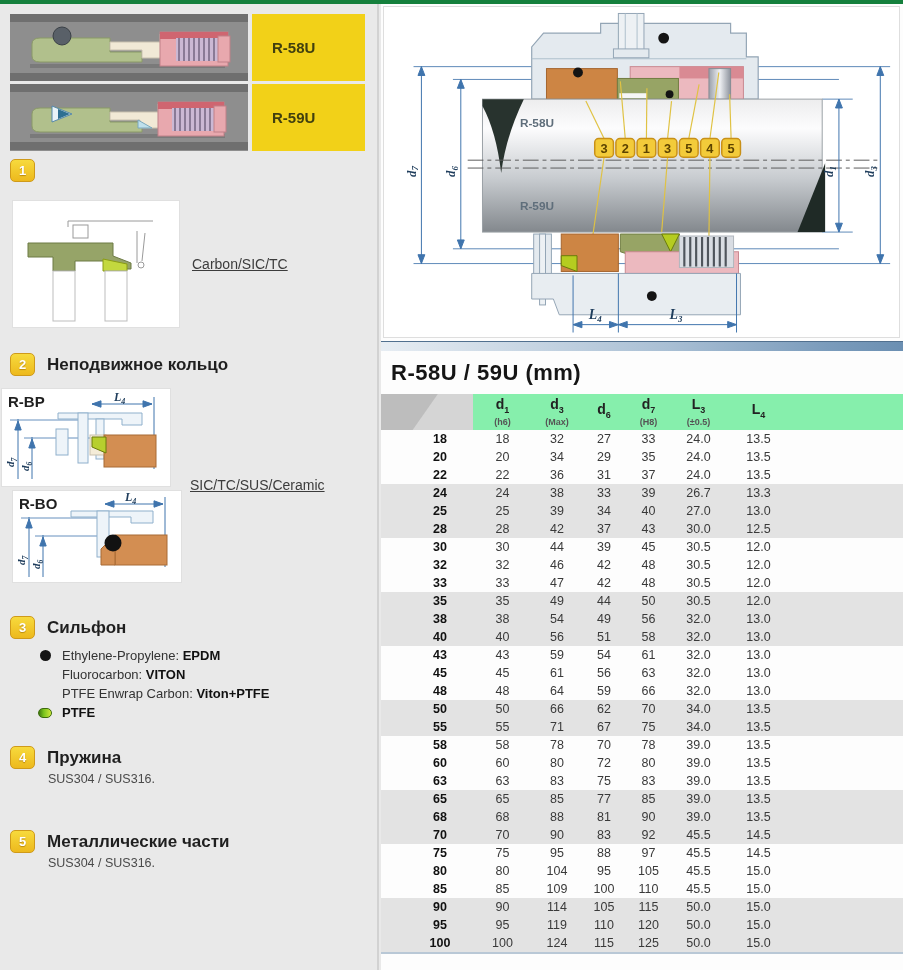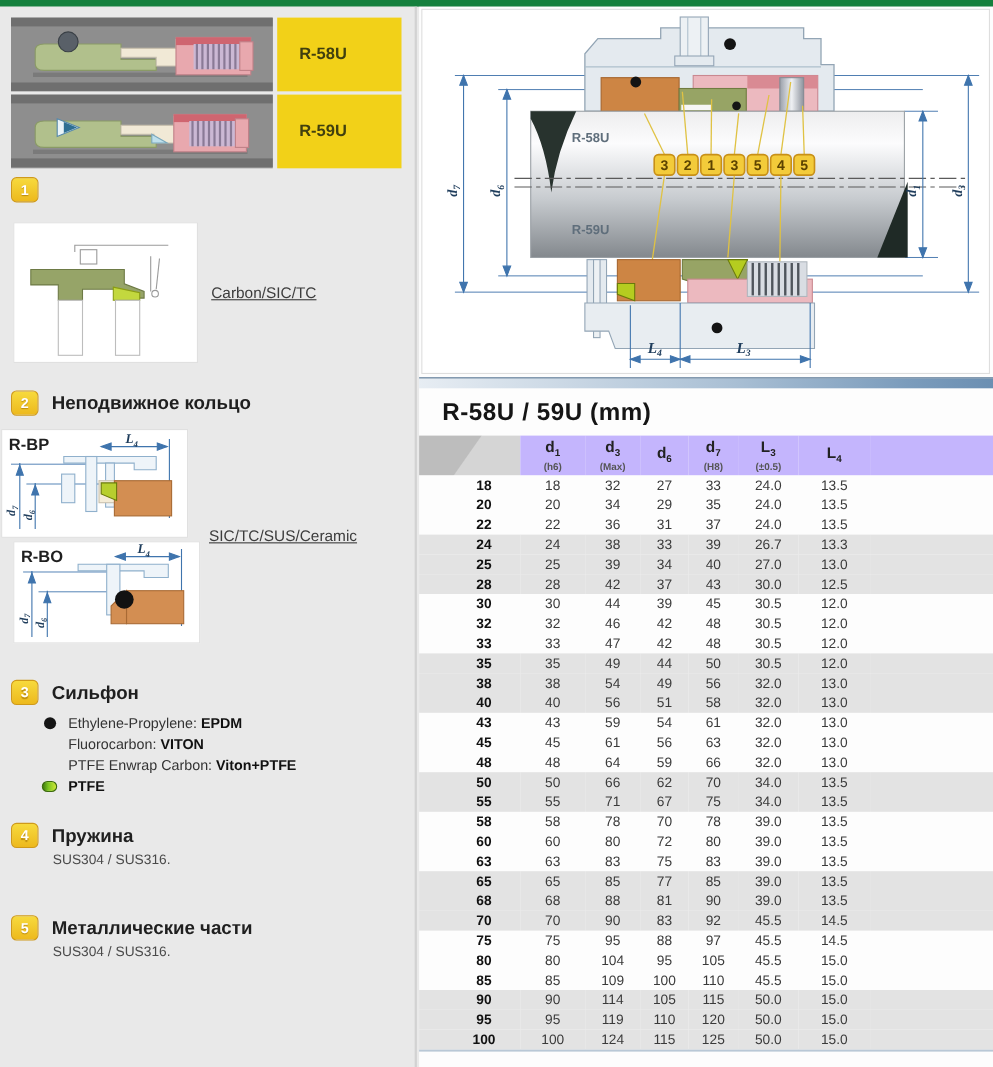--- a/index.html
+++ b/index.html
@@ -1,20 +1,20 @@
 <!DOCTYPE html>
 <html><head>
 <meta charset="utf-8">
 <style>
   * { margin:0; padding:0; box-sizing:border-box; }
   html,body { background:#fff; }
   .page {
     position:relative; width:903px; height:970px; overflow:hidden;
     font-family:"Liberation Sans", sans-serif; background:#e9e9e9;
-    border-top:6px solid #15803d;
+    border-top:4px solid #15803d;
   }
   
   .left-panel { position:absolute; left:0; top:0; width:379px; height:970px; background:#e9e9e9; border-right:2px solid #d2d2d2; }
   .product-row { position:absolute; left:10px; display:flex; }
   .product-img { width:238px; height:67px; background:#8e8e8e; }
   .product-label {
     width:113px; height:67px; margin-left:4px; background:#f2d118;
     display:flex; align-items:center; padding-left:20px;
     font-weight:bold; font-size:15px; color:#41400f;
   }
@@ -38,24 +38,24 @@
     background:linear-gradient(90deg,#3f7a10,#7ac41e 40%,#cfe83a); border:1px solid #3c6b0c;
   }
   .sub-note { position:absolute; font-size:12.5px; color:#4a4a4a; }
   
   .right-panel { position:absolute; left:381px; top:0; width:522px; height:970px; background:#fdfdfd; }
   .drawing { position:absolute; left:2px; top:2px; width:517px; height:332px; border:1px solid #dedede; background:#fff; }
   .blue-band { position:absolute; left:0; top:337px; width:522px; height:10px;
     background:linear-gradient(90deg,#e7edf3,#a9bfd4 55%,#7b9cbc 85%,#6b8fb2);
     border-top:1px solid #51708f; }
   .table-title { position:absolute; left:0; top:349px; width:100%; height:37px; line-height:40px;
-    padding-left:21px; font-size:22px; font-weight:bold; color:#151515; letter-spacing:0.5px; }
+    padding-left:10px; font-size:22px; font-weight:bold; color:#151515; letter-spacing:0.5px; }
   .table-wrap { position:absolute; left:0; top:390px; width:522px; border-bottom:2px solid #b9c8d6; }
   table { border-collapse:collapse; table-layout:fixed; width:522px; }
-  thead th { height:36px; background:#c4b5fd; vertical-align:middle; font-weight:bold; }
+  thead th { height:36px; background:#86efac; vertical-align:middle; font-weight:bold; }
   th.corner { background:linear-gradient(125deg,#bdbdbd 48%,#d5d5d5 49%); }
   th .h-main { font-size:14px; color:#222; line-height:14px; }
   th .h-main sub { font-size:9px; }
   th .h-note { font-size:9px; font-weight:bold; color:#555; line-height:10px; }
   tbody td { height:18px; line-height:18px; font-size:12.5px; color:#3a3a3a; text-align:center; }
   tbody td.rowlabel { font-weight:bold; color:#111; padding-left:26px; }
   tbody tr.alt { background:#e3e3e3; }
   
   .svgdim { font-family:"Liberation Serif", serif; font-style:italic; font-weight:bold; fill:#1f3d5c; }
   .shaftlabel { font-family:"Liberation Sans", sans-serif; font-size:12px; font-weight:bold; fill:#5f6e7b; }

